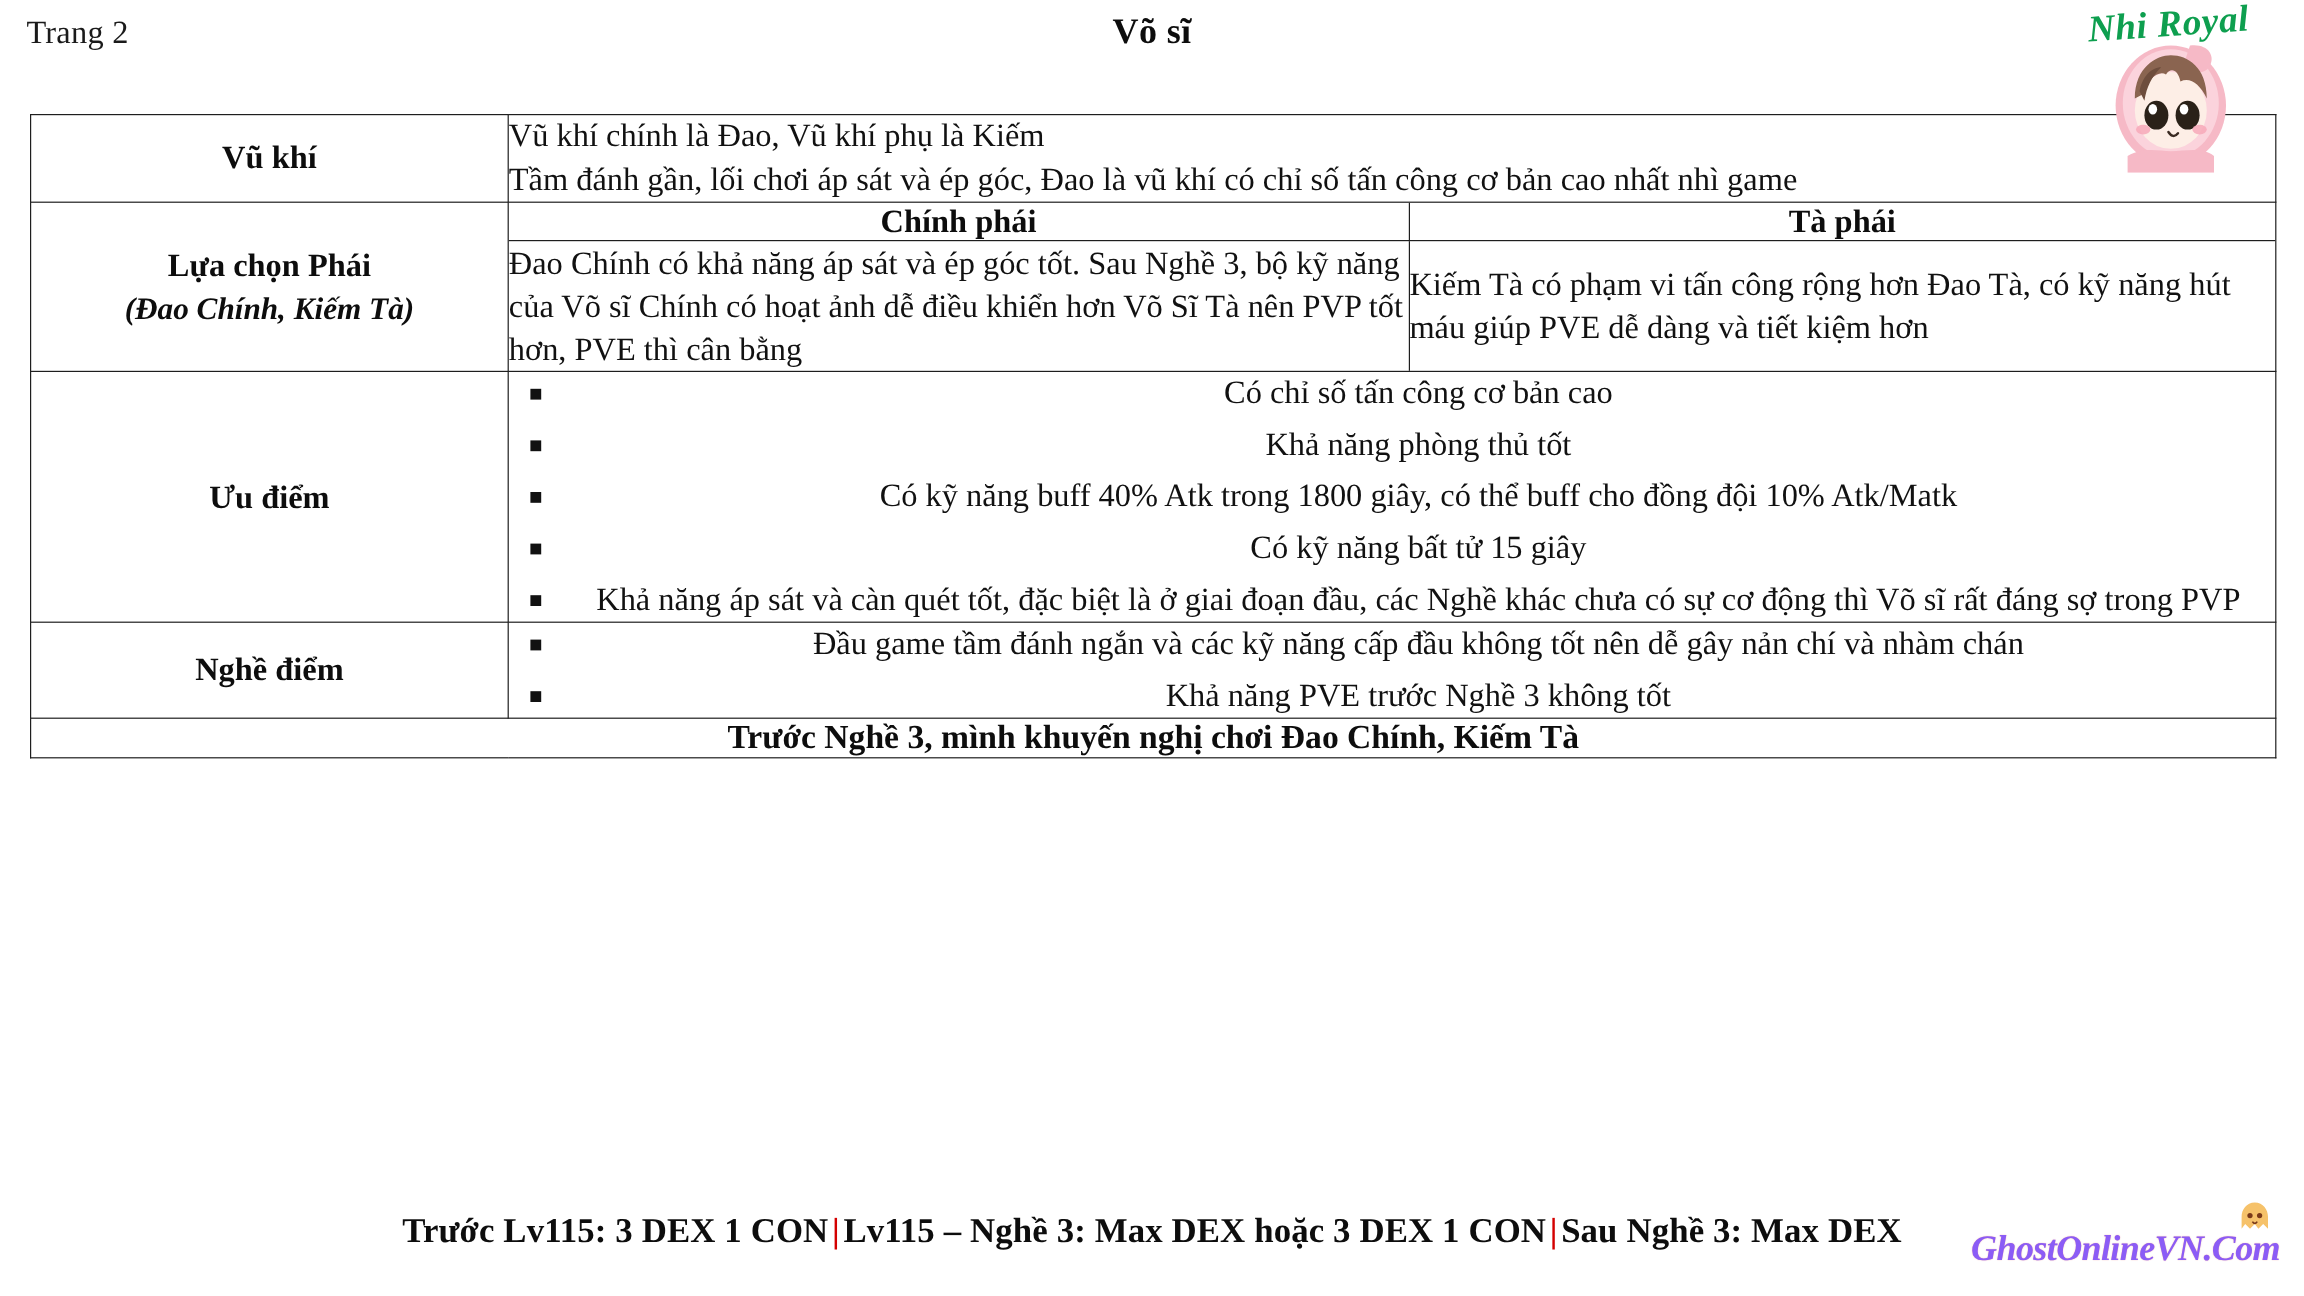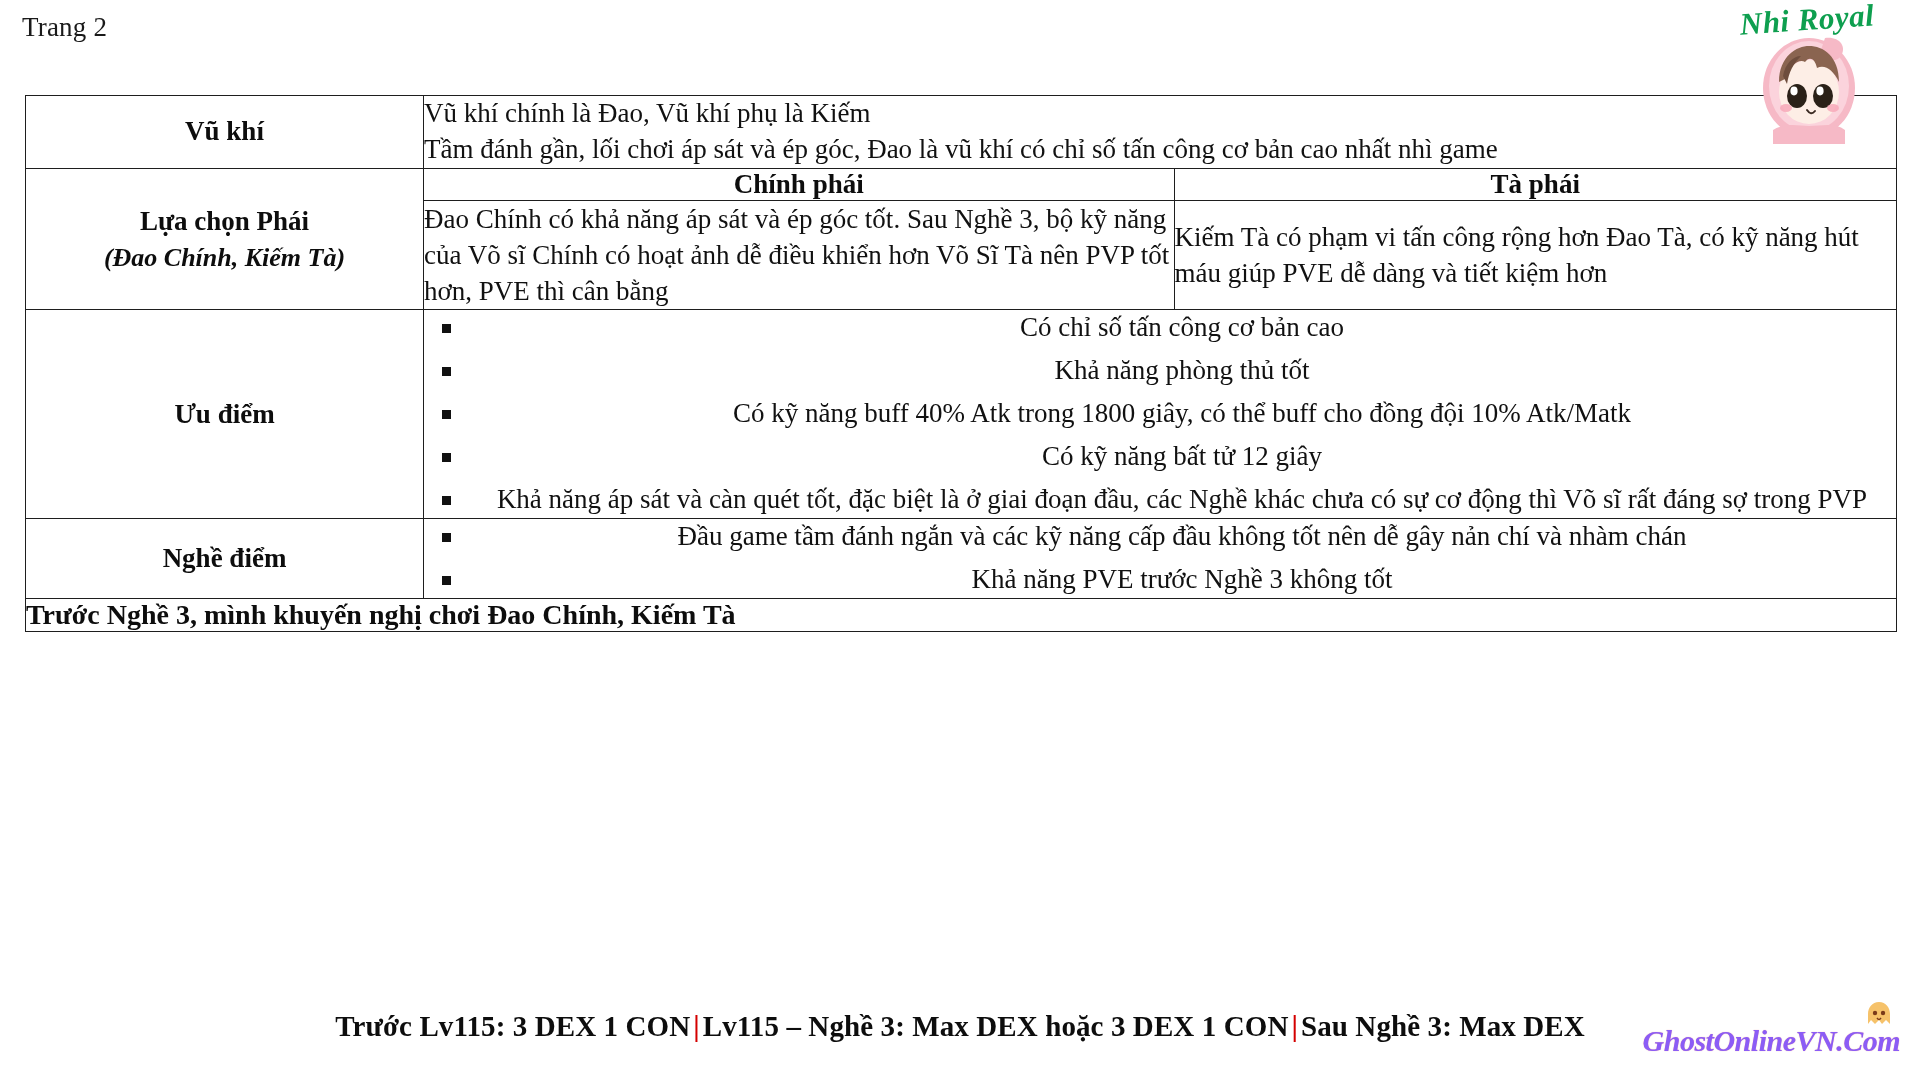--- a/index.html
+++ b/index.html
@@ -177,21 +177,21 @@
     left: 18px;
     top: 14px;
     width: 9px;
     height: 9px;
     background: #111;
   }
   .adv-cell { padding: 12px 14px 12px 0px; }
   .dis-cell { padding: 12px 14px 12px 0px; }
 
   .reco-cell {
-    text-align: left;
+    text-align: center;
     font-weight: bold;
     font-size: 28px;
     color: #0d0d0d;
     padding: 11px 6px 13px;
   }
 
   
   .footer {
     position: absolute;
     left: 0;
@@ -233,20 +233,21 @@
     height: 28px;
   }
 </style>
 </head>
 <body>
 
 <div class="page">
 
   <div class="header">
     <div class="page-num">Trang 2</div>
+    <div class="doc-title">Võ sĩ</div>
   </div>
 
   <div class="logo">
     <div class="logo-text">Nhi Royal</div>
     <svg class="logo-avatar" viewBox="0 0 112 118">
 
       <ellipse cx="56" cy="62" rx="46" ry="50" fill="#f6b9c6"></ellipse>
       <ellipse cx="56" cy="60" rx="40" ry="45" fill="#fbd3dc"></ellipse>
 
       <path d="M72 12 C86 10 94 20 88 30 C82 38 70 34 68 24 Z" fill="#f6b9c6"></path>
@@ -310,21 +311,21 @@
       </td>
     </tr>
 
     <tr>
       <td class="label-cell">Ưu điểm</td>
       <td class="body-cell adv-cell">
         <ul class="bul">
           <li><span class="sq"></span><span>Có chỉ số tấn công cơ bản cao</span></li>
           <li><span class="sq"></span><span>Khả năng phòng thủ tốt</span></li>
           <li><span class="sq"></span><span>Có kỹ năng buff 40% Atk trong 1800 giây, có thể buff cho đồng đội 10% Atk/Matk</span></li>
-          <li><span class="sq"></span><span>Có kỹ năng bất tử 12 giây</span></li>
+          <li><span class="sq"></span><span>Có kỹ năng bất tử 15 giây</span></li>
           <li><span class="sq"></span><span>Khả năng áp sát và càn quét tốt, đặc biệt là ở giai đoạn đầu, các Nghề khác chưa có sự cơ động thì Võ sĩ rất đáng sợ trong PVP</span></li>
         </ul>
       </td>
     </tr>
 
     <tr>
       <td class="label-cell">Nghề điểm</td>
       <td class="body-cell dis-cell">
         <ul class="bul">
           <li><span class="sq"></span><span>Đầu game tầm đánh ngắn và các kỹ năng cấp đầu không tốt nên dễ gây nản chí và nhàm chán</span></li>

